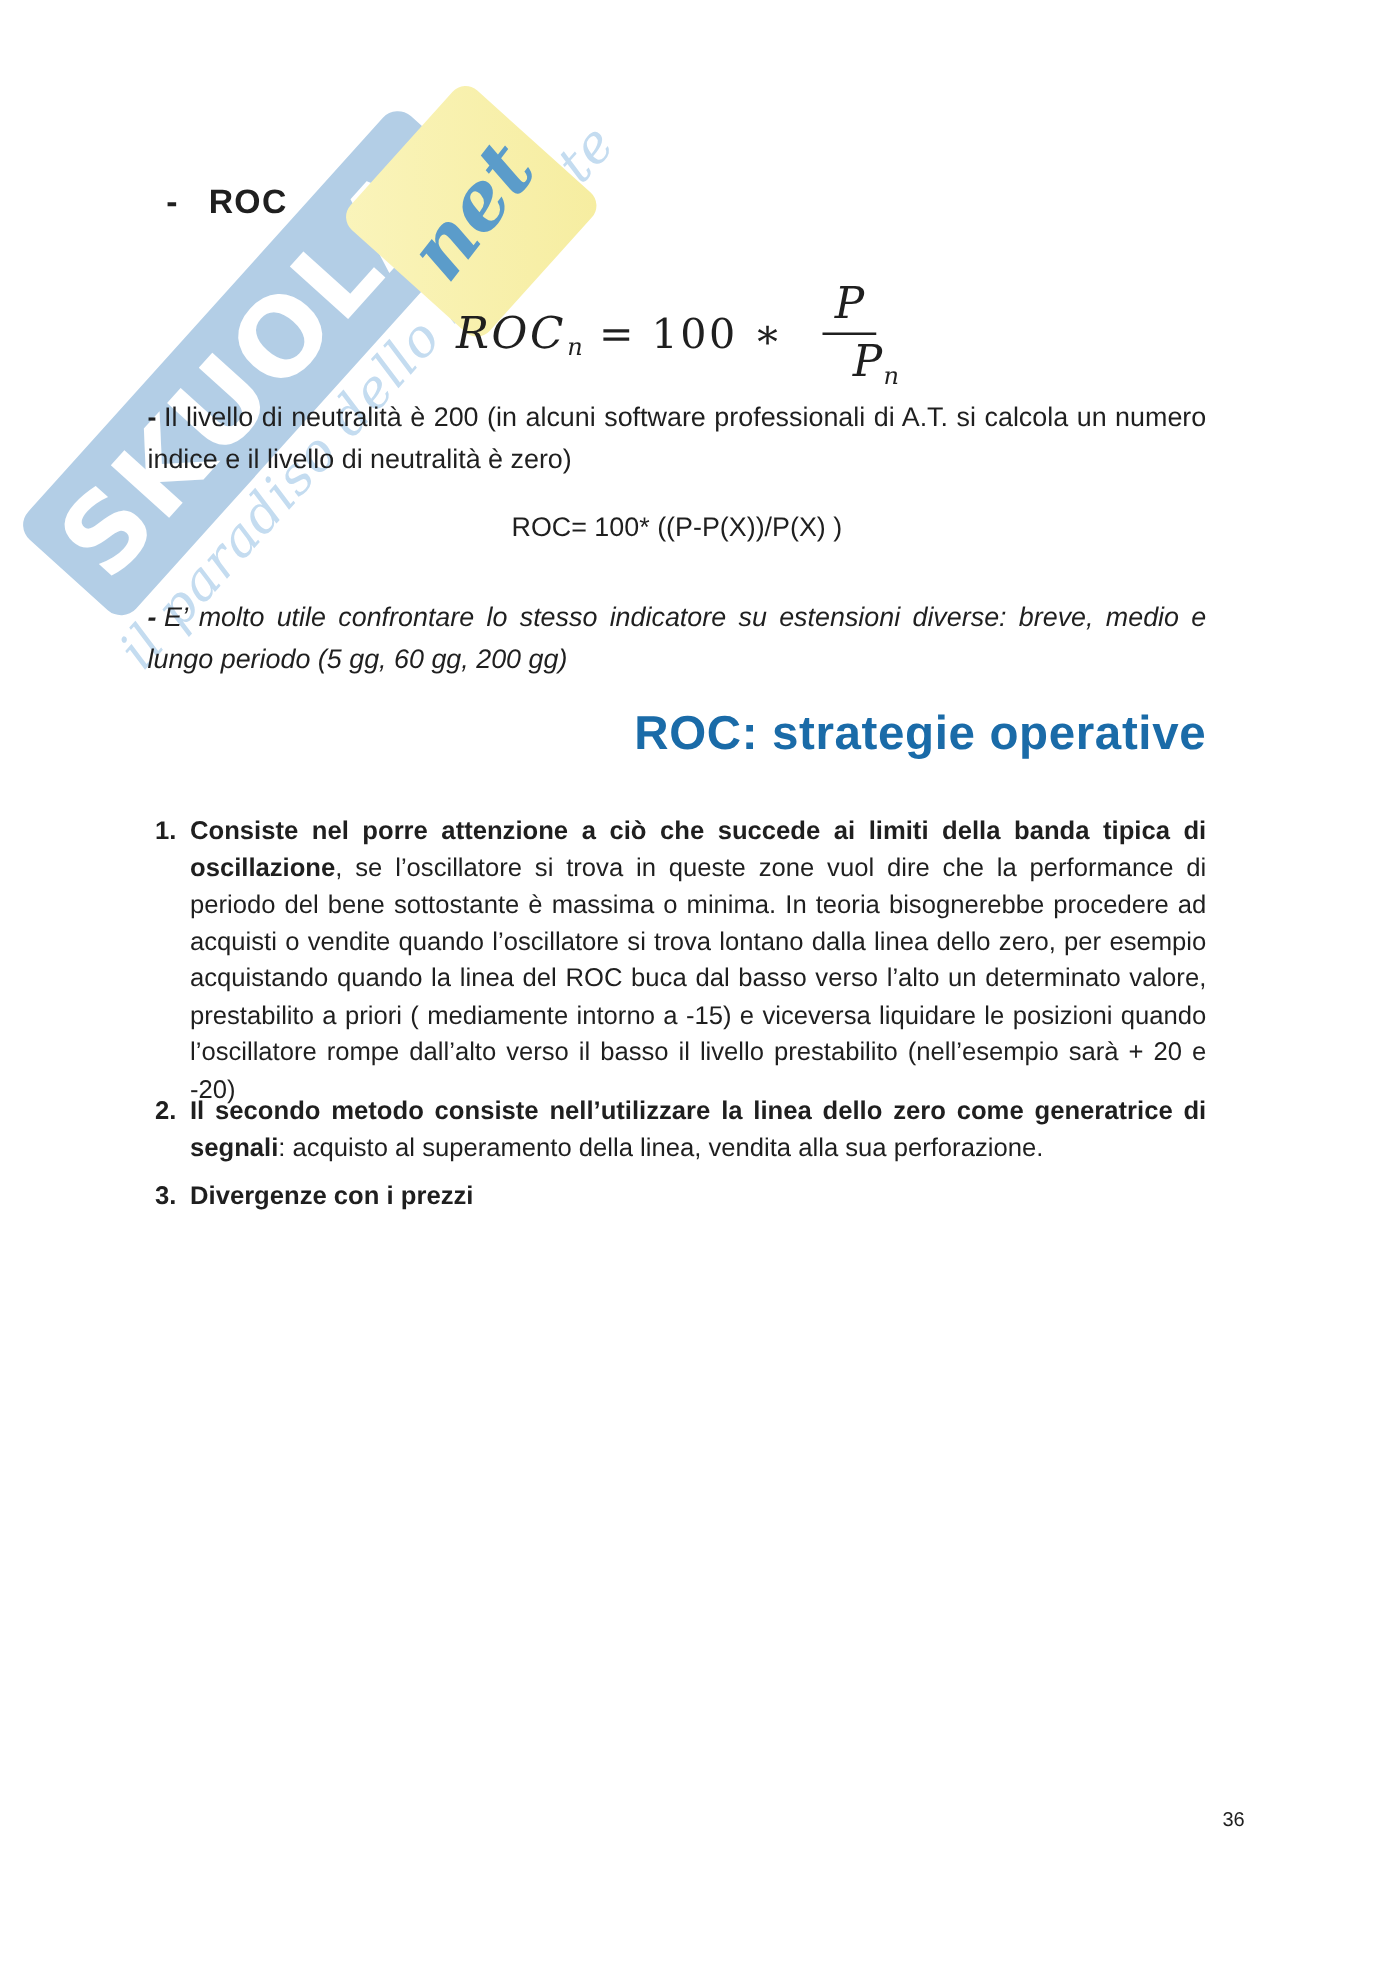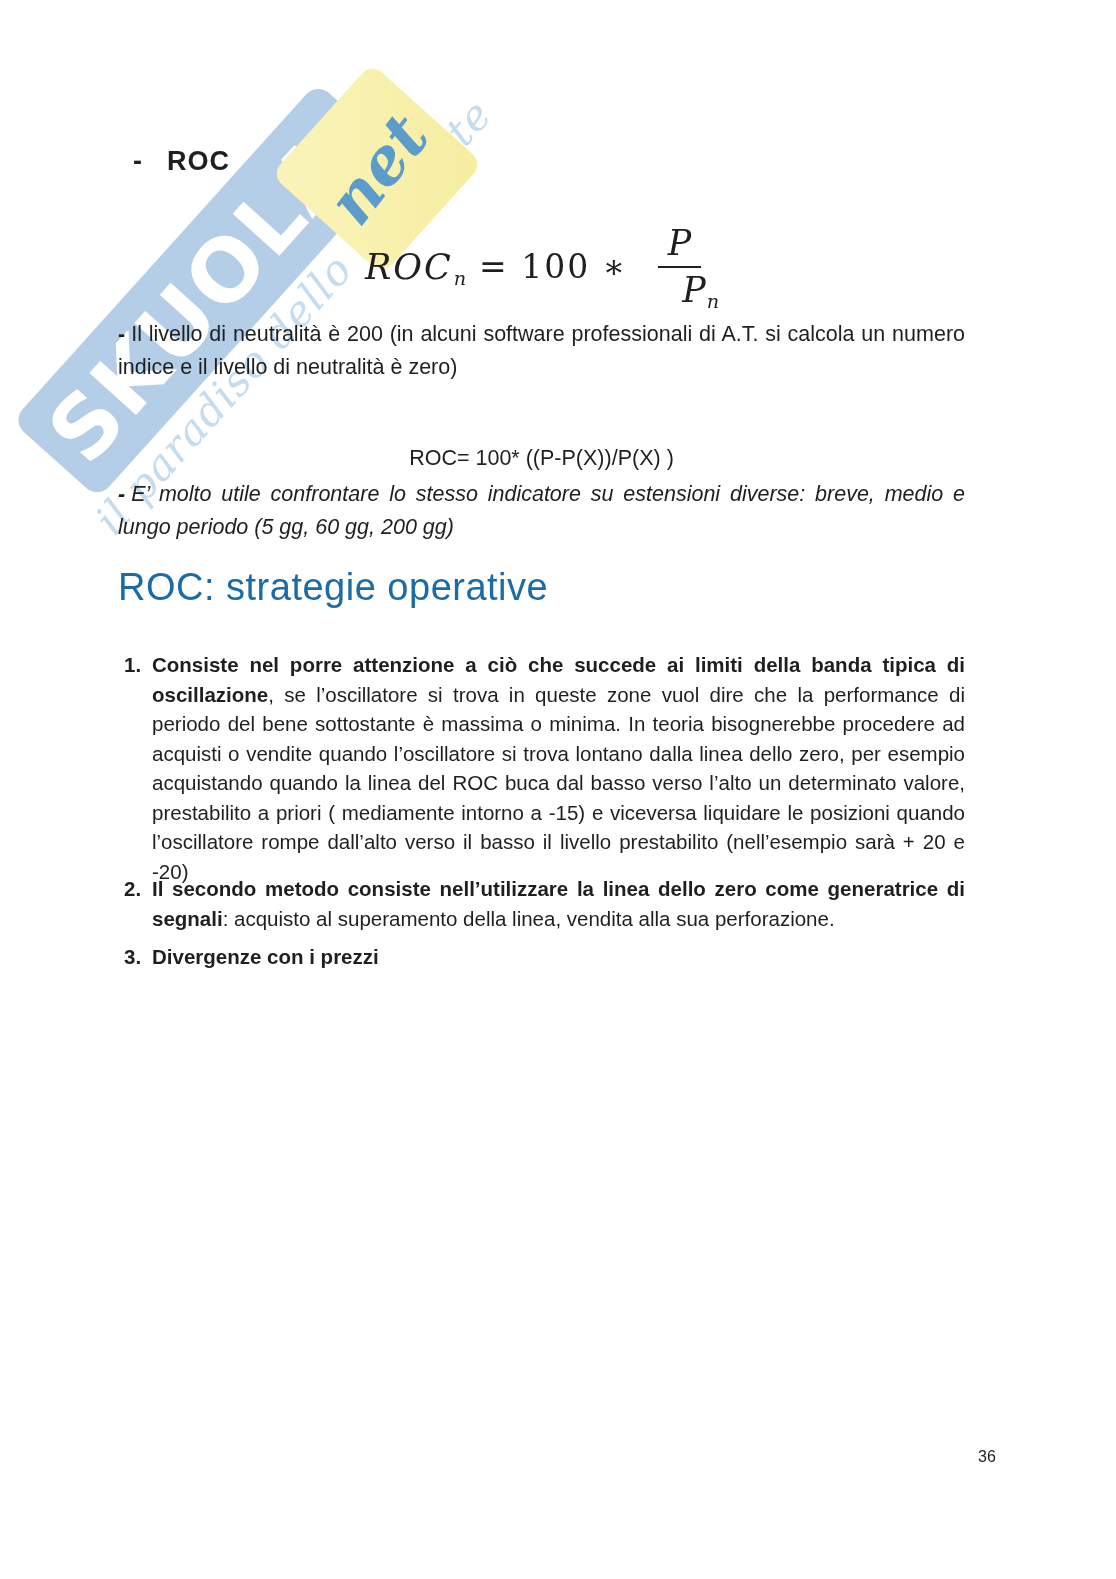--- a/index.html
+++ b/index.html
@@ -85,27 +85,27 @@
   }
   .f-ital { font-style:italic; letter-spacing:2px; }
   .f-sub  { font-size:0.55em; font-style:italic; position:relative; top:6px; left:1px; }
   .f-mid  { font-size:33px; letter-spacing:2px; }
   .frac { display:inline-flex; flex-direction:column; align-items:center; line-height:1.1; }
   .frac-num { font-style:italic; border-bottom:2px solid #1f1f1f; padding:0 10px 3px; }
   .frac-den { font-style:italic; padding-top:3px;margin-left:41px; }
 
   .para { font-size:21.5px; line-height:33px; text-align:justify; }
   .para-neutrality { top:318px; }
-  .formula2-line { top:410px; font-size:21.5px; text-align:center;margin-top:36px; }
+  .formula2-line { top:410px; font-size:21.5px; text-align:center; }
   .para-compare { top:478px;font-style:italic; }
 
   .section-title {
     top:566px;
-    text-align:left;
-    font-size:38px; font-weight:normal;
+    text-align:right;
+    font-size:38px; font-weight:bold;
     color:#1a6ba8;
     letter-spacing:0.5px;
   }
 
   .list-item {
     position:absolute; left:124px; width:841px;
     display:flex; z-index:3;
     font-size:20.5px; line-height:29.5px;
   }
   .list-item .num { flex:0 0 28px; font-weight:bold; }

